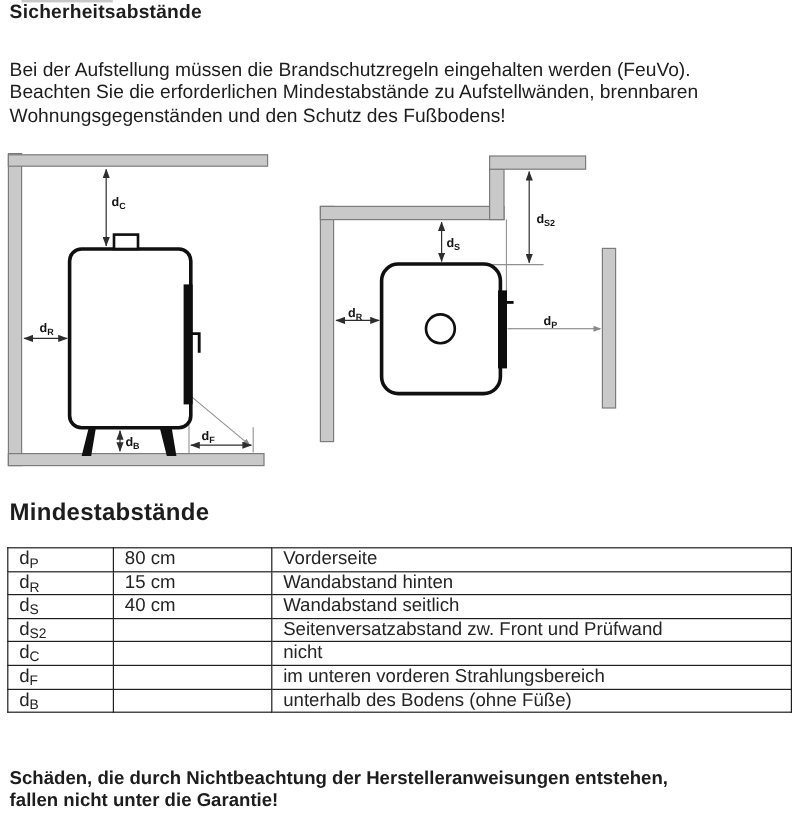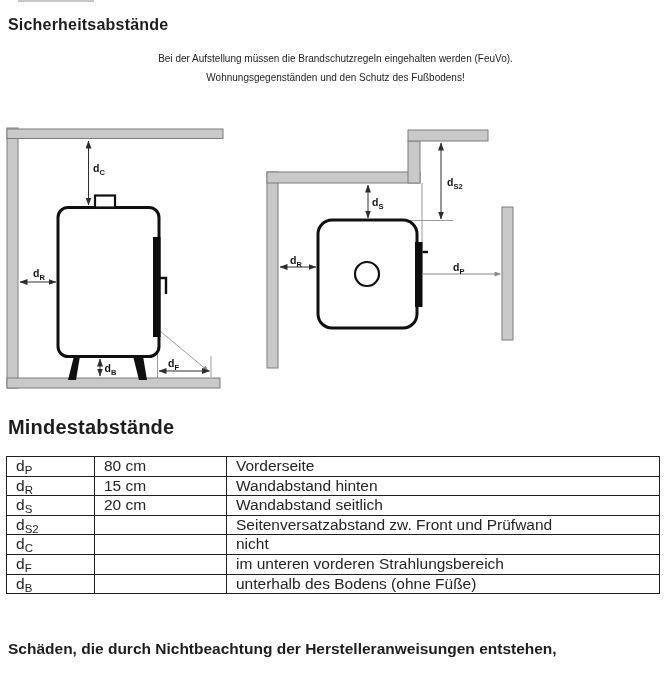--- a/index.html
+++ b/index.html
@@ -2,22 +2,22 @@
 <html><head>
 <meta charset="utf-8">
 <style>
   html,body{margin:0;padding:0;}
   body{
     width:669px;height:680px;position:relative;background:#ffffff;
     font-family:"Liberation Sans",sans-serif;color:#1d1d1d;overflow:hidden;
   }
   .abs{position:absolute;}
   .artifact{left:18px;top:0;width:76px;height:2px;background:#b9b9b9;opacity:.8;}
-  h1.title{left:8px;top:16px;margin:0;font-size:16px;font-weight:bold;letter-spacing:.2px;}
-  .intro{left:8px;top:49px;font-size:10px;line-height:19.3px;width:655px;text-align:center;}
+  h1.title{left:8px;top:2px;margin:0;font-size:16px;font-weight:bold;letter-spacing:.2px;}
+  .intro{left:8px;top:49px;font-size:16px;line-height:19.3px;width:655px;}
   h2.sec{left:8px;top:416px;margin:0;font-size:20px;font-weight:bold;letter-spacing:.2px;}
   table.dist{
     left:6px;top:456px;border-collapse:collapse;font-size:15.5px;color:#242424;
     table-layout:fixed;
   }
   table.dist td{
     border:1.5px solid #1f1f1f;height:18.6px;line-height:18.6px;
     padding:0 0 0 9px;white-space:nowrap;overflow:hidden;
   }
   td.c1{width:78px;}
@@ -36,20 +36,21 @@
 </style>
 </head>
 <body>
 
 <div class="abs artifact"></div>
 
 <h1 class="abs title">Sicherheitsabstände</h1>
 
 <div class="abs intro">
   <div>Bei der Aufstellung müssen die Brandschutzregeln eingehalten werden (FeuVo).</div>
+  <div>Beachten Sie die erforderlichen Mindestabstände zu Aufstellwänden, brennbaren</div>
   <div>Wohnungsgegenständen und den Schutz des Fußbodens!</div>
 </div>
 
 <svg class="abs" style="left:0;top:120px" width="240" height="280" viewBox="0 0 240 280">
   <defs>
     <marker id="ah" viewBox="0 0 8 6" markerWidth="8" markerHeight="6" refX="7.5" refY="3" orient="auto-start-reverse" markerUnits="userSpaceOnUse">
       <path d="M0,0 L8,3 L0,6 Z" fill="#2e2e2e"></path>
     </marker>
     <marker id="ahg" viewBox="0 0 8 6" markerWidth="7" markerHeight="5" refX="6.5" refY="3" orient="auto-start-reverse" markerUnits="userSpaceOnUse">
       <path d="M0,0 L8,3 L0,6 Z" fill="#8a8a8a"></path>
@@ -117,21 +118,21 @@
       <td class="c2">80 cm</td>
       <td class="c3">Vorderseite</td>
     </tr>
     <tr>
       <td class="c1"><span>d</span><sub class="tsub">R</sub></td>
       <td class="c2">15 cm</td>
       <td class="c3">Wandabstand hinten</td>
     </tr>
     <tr>
       <td class="c1"><span>d</span><sub class="tsub">S</sub></td>
-      <td class="c2">20 cm</td>
+      <td class="c2">40 cm</td>
       <td class="c3">Wandabstand seitlich</td>
     </tr>
     <tr>
       <td class="c1"><span>d</span><sub class="tsub">S2</sub></td>
       <td class="c2"></td>
       <td class="c3">Seitenversatzabstand zw. Front und Prüfwand</td>
     </tr>
     <tr>
       <td class="c1"><span>d</span><sub class="tsub">C</sub></td>
       <td class="c2"></td>
@@ -145,13 +146,14 @@
     <tr>
       <td class="c1"><span>d</span><sub class="tsub">B</sub></td>
       <td class="c2"></td>
       <td class="c3">unterhalb des Bodens (ohne Füße)</td>
     </tr>
   </tbody>
 </table>
 
 <div class="abs warning">
   <div>Schäden, die durch Nichtbeachtung der Herstelleranweisungen entstehen,</div>
+  <div>fallen nicht unter die Garantie!</div>
 </div>
 
 </body></html>

